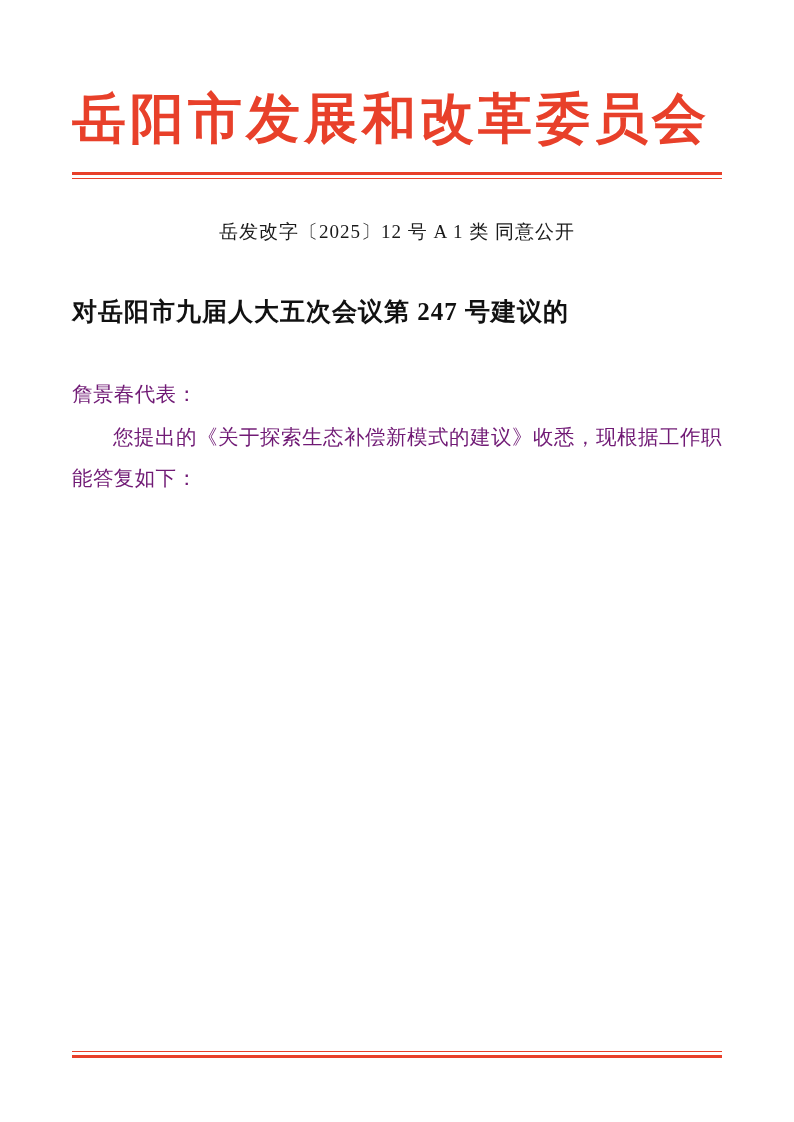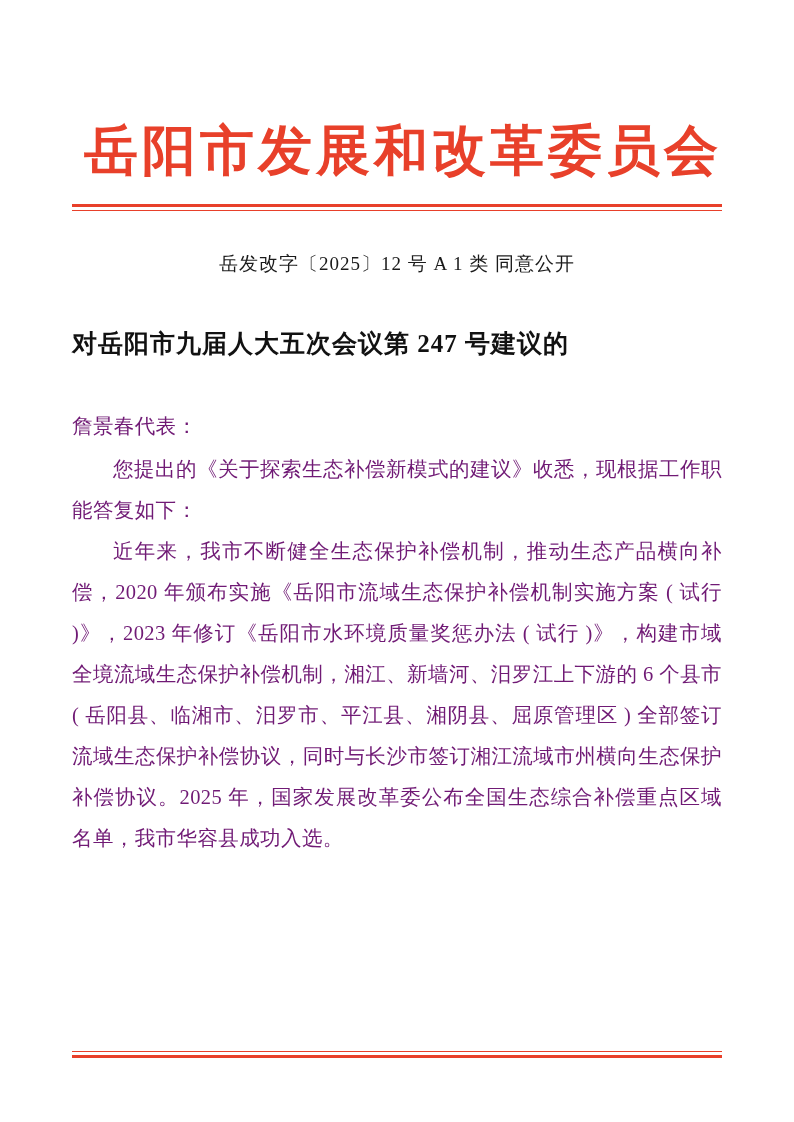--- a/index.html
+++ b/index.html
@@ -21,22 +21,22 @@
     height: 1122px;
     box-sizing: border-box;
     padding: 0 72px;
     position: relative;
     display: flex;
     flex-direction: column;
   }
 
   
   .letterhead {
-    margin-top: 120px;
-    text-align: right;
+    margin-top: 88px;
+    text-align: left;
   }
   .letterhead-title {
     font-family: "Liberation Serif", "DejaVu Serif", serif;
     font-size: 54px;
     font-weight: bold;
     letter-spacing: 4px;
     color: #e8402a;
     line-height: 1.15;
     white-space: nowrap;
   }
@@ -134,21 +134,20 @@
 
   <div class="doc-number">岳发改字〔2025〕12 号 A 1 类  同意公开</div>
 
   <div class="doc-title">
     <div class="doc-title-line1">对岳阳市九届人大五次会议第 247 号建议的</div>
   </div>
 
   <div class="body-text">
     <p class="salutation">詹景春代表：</p>
     <p class="para">您提出的《关于探索生态补偿新模式的建议》收悉，现根据工作职能答复如下：</p>
-    <p class="para">近年来，我市不断健全生态保护补偿机制，推动生态产品横向补偿，2020 年颁布实施《岳阳市流域生态保护补偿机制实施方案 ( 试行 )》，2023 年修订《岳阳市水环境质量奖惩办法 ( 试行 )》，构建市域全境流域生态保护补偿机制，湘江、新墙河、汨罗江上下游的 6 个县市 ( 岳阳县、临湘市、汨罗市、平江县、湘阴县、屈原管理区 ) 全部签订流域生态保护补偿协议，同时与长沙市签订湘江流域市州横向生态保护补偿协议。2025 年，国家发展改革委公布全国生态综合补偿重点区域名单，我市华容县成功入选。</p>
   </div>
 
   <div class="footer-rules">
     <div class="rule-thin-top"></div>
     <div class="rule-thick-bottom"></div>
   </div>
 
 </div>
 
 </body></html>

